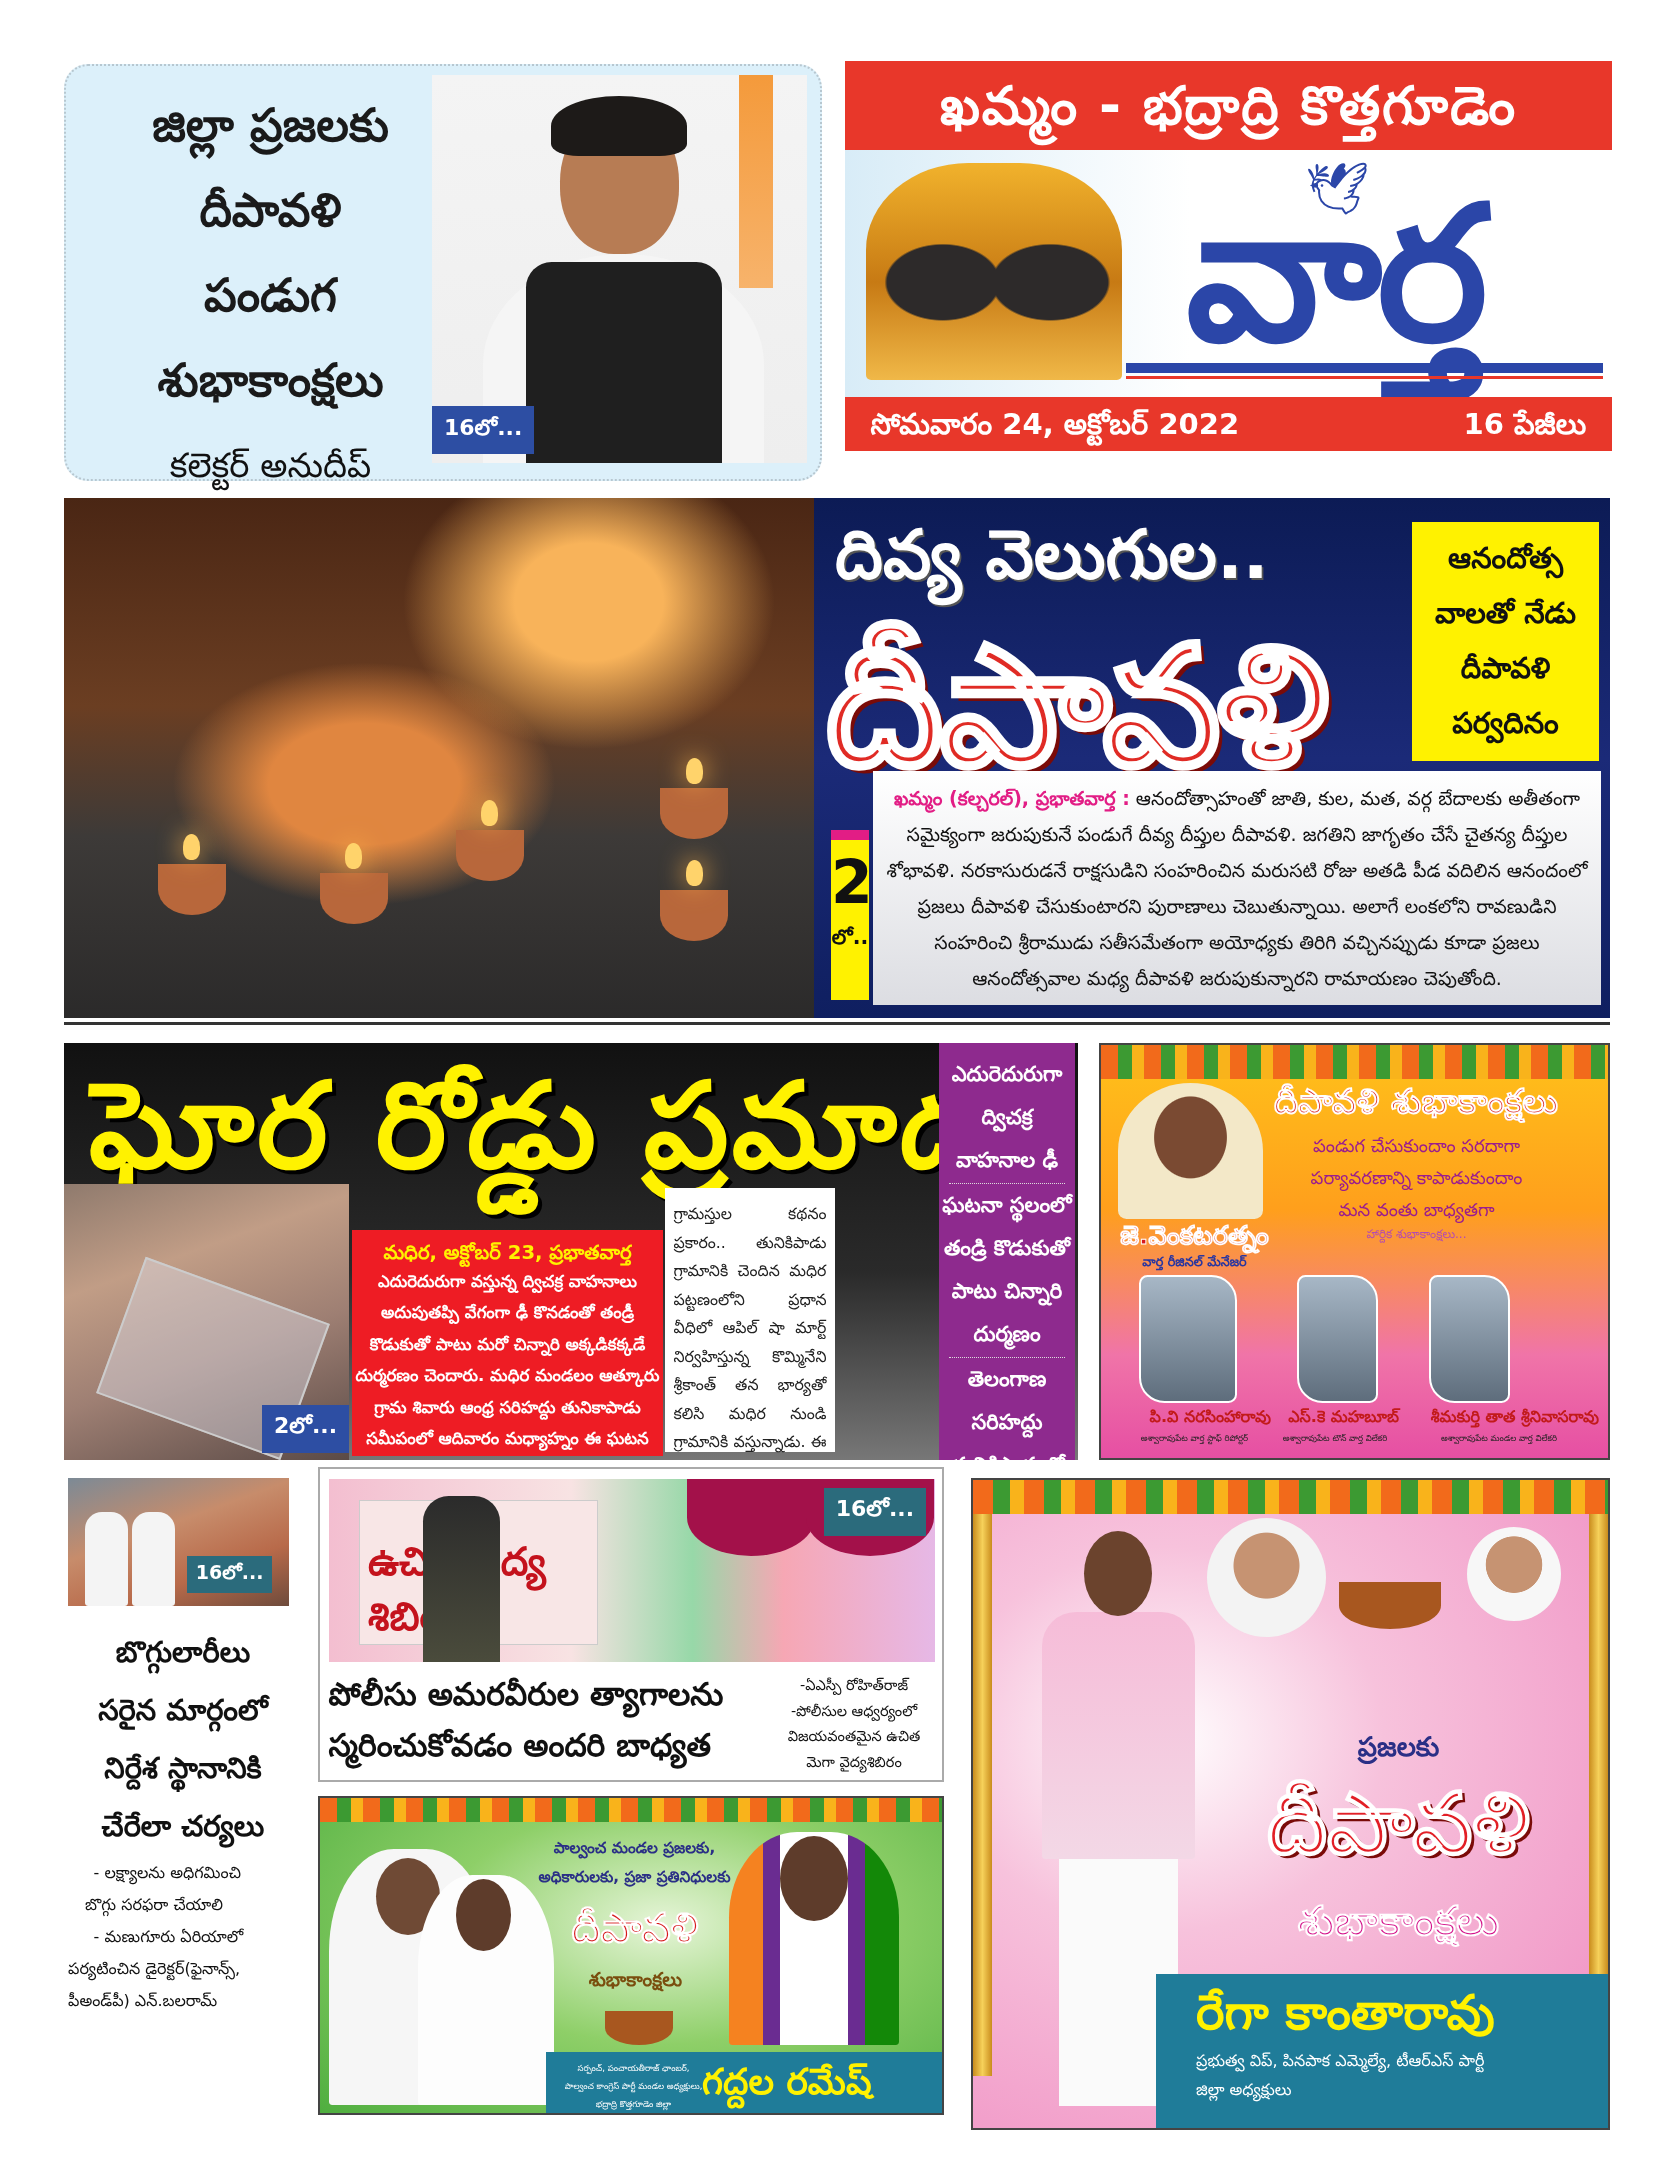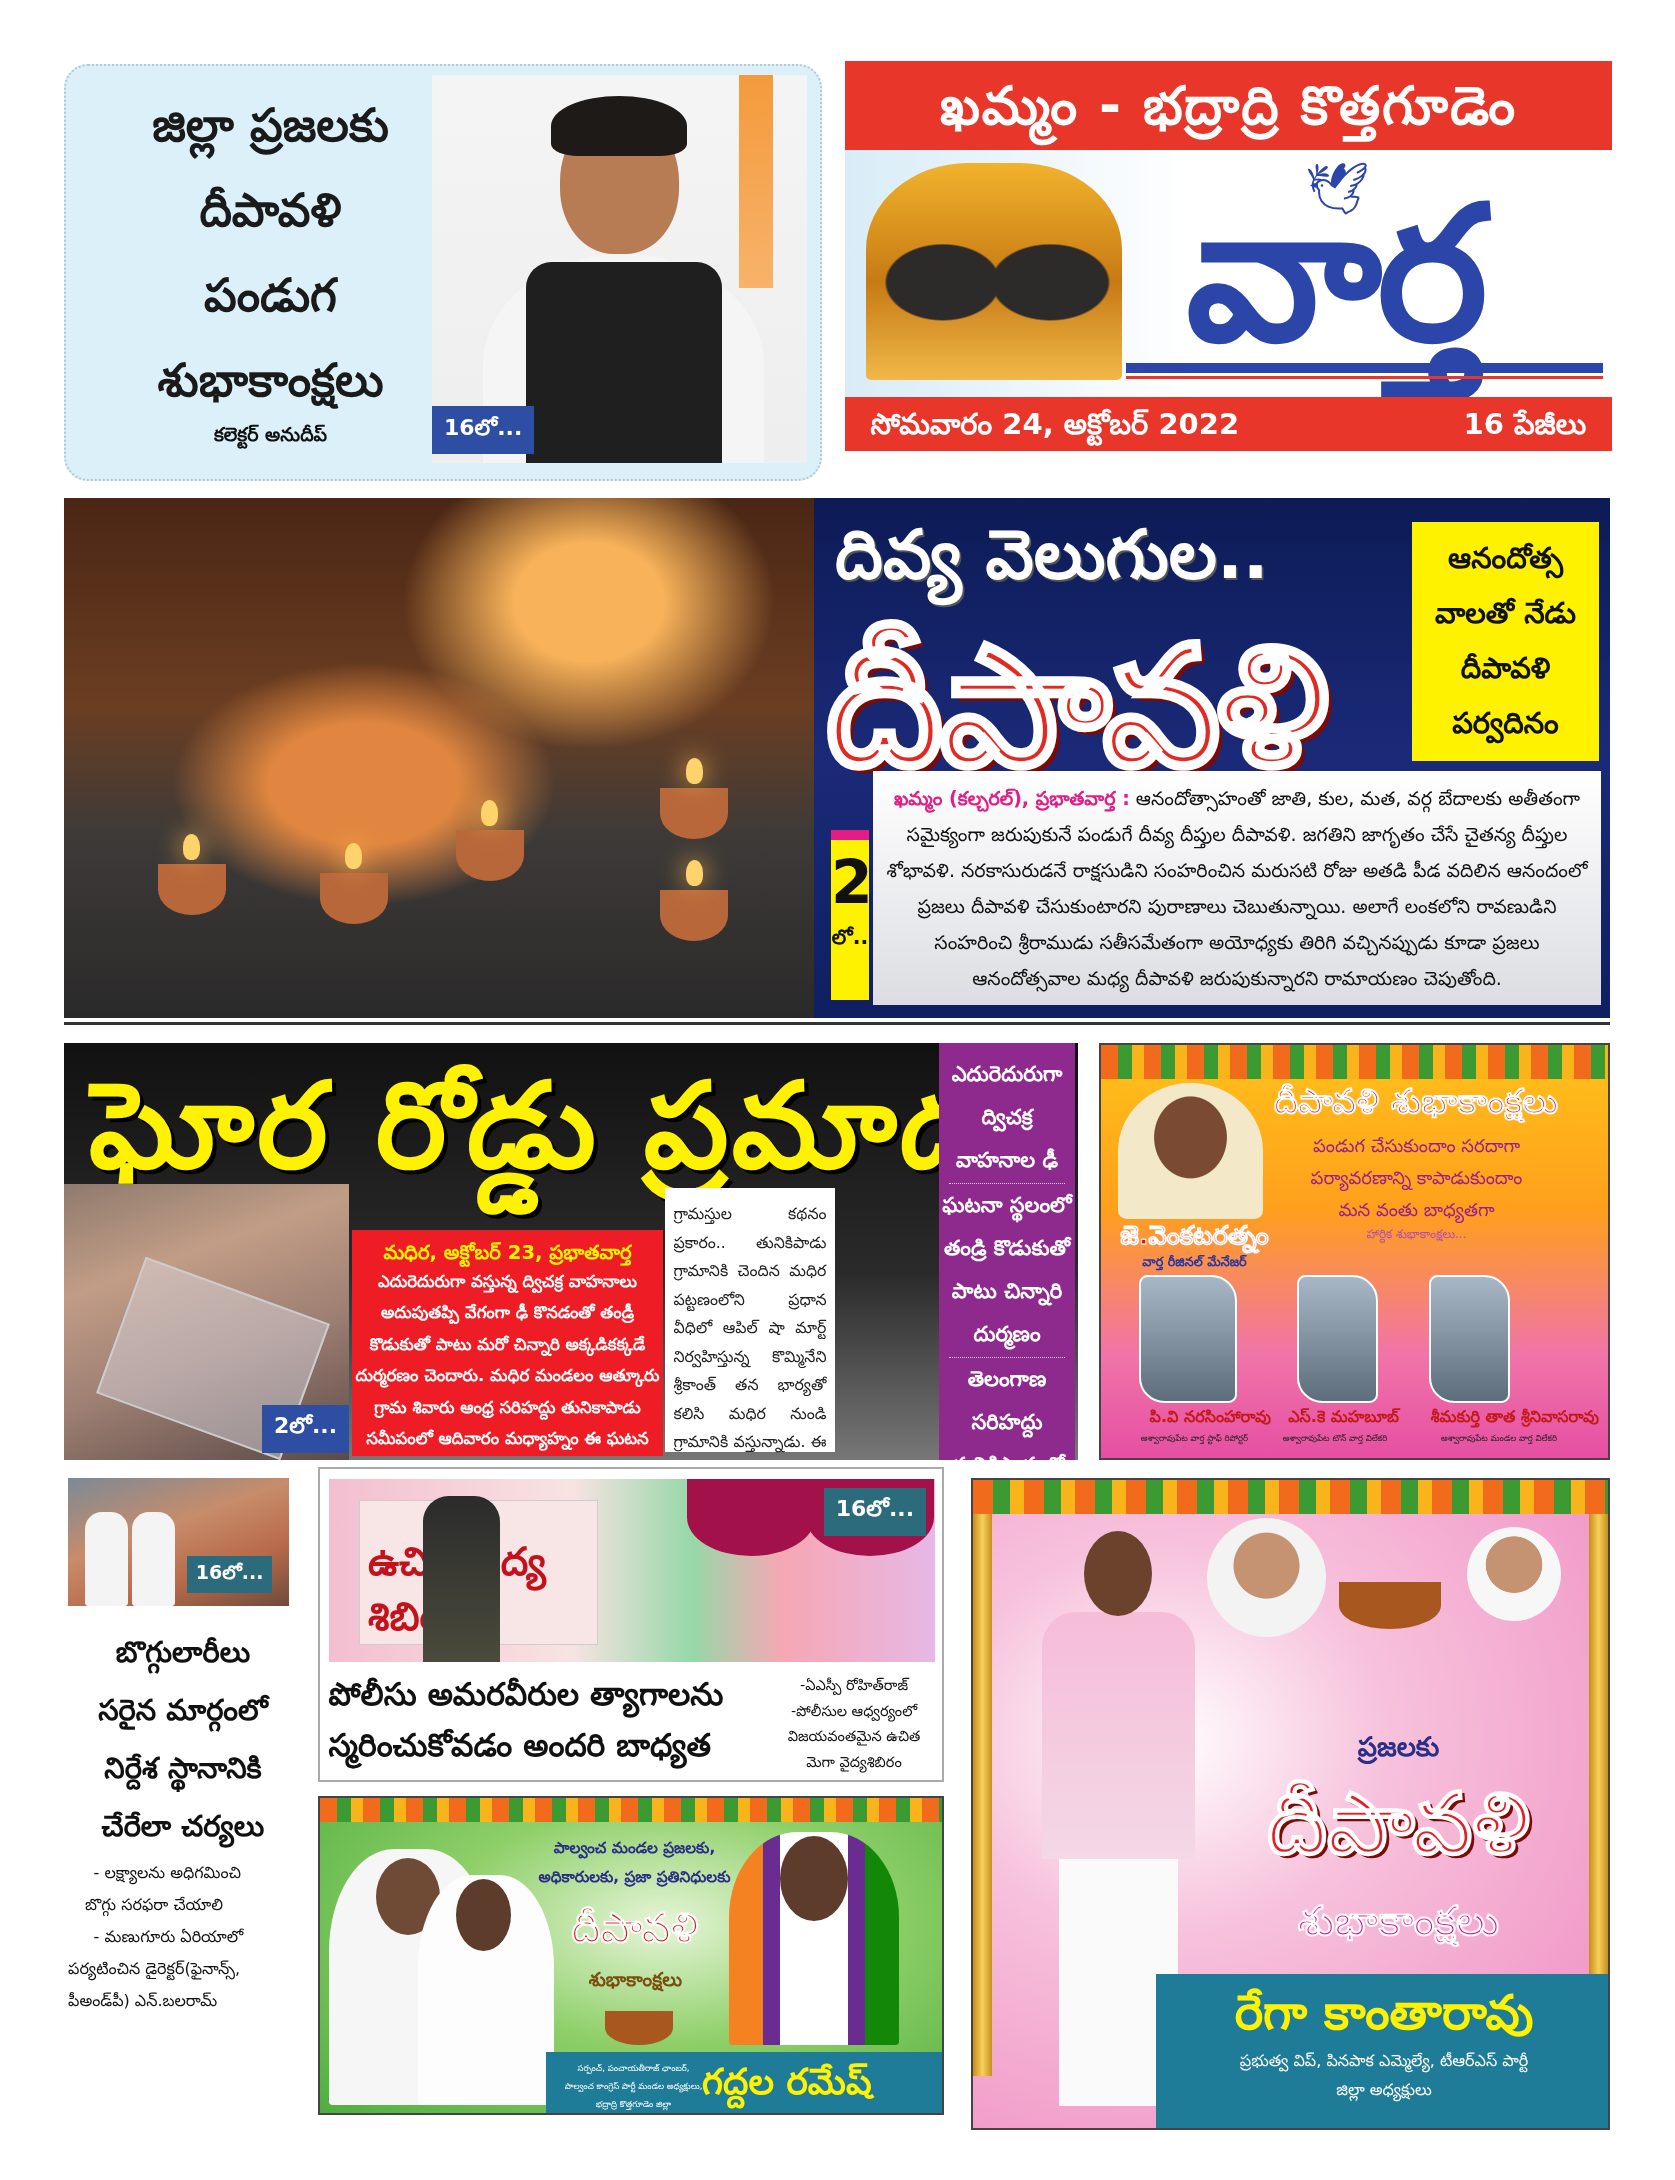--- a/index.html
+++ b/index.html
@@ -2,21 +2,21 @@
 <html style="font-size:13.6px"><head>
 <meta charset="utf-8">
 <style>
   * { box-sizing: border-box; margin: 0; padding: 0; }
   body { width: 1675px; height: 2181px; background: #ffffff; font-family: "DejaVu Sans", sans-serif; position: relative; overflow: hidden; color: #111; }
   .abs { position: absolute; }
   
   .collector { left: 64px; top: 64px; width: 758px; height: 417px; background: #dcf0fa; border: 2.6px dotted #b7c7d0; border-radius: 24px; }
   .collector-text { left: 34px; top: 17px; width: 341px; text-align: center; }
   .collector-text .line { font-size: 46px; font-weight: bold; line-height: 85px; color: #1a1a1a; }
-  .collector-text .name { font-size: 19px; font-weight: bold; margin-top: 0; }
+  .collector-text .name { font-size: 34px; font-weight: normal; margin-top: 22px; }
   .collector-photo { left: 366px; top: 8.5px; width: 375px; height: 388px; background: linear-gradient(180deg,#f4f4f4 0%,#eee 100%); overflow: hidden; }
   .collector-photo .flag { position:absolute; right: 34px; top: 0; width: 34px; height: 213px; background: linear-gradient(180deg,#f49a3b,#f7b36b); }
   .collector-photo .head { position:absolute; left: 128px; top: 34px; width: 119px; height: 145px; background: #b77c54; border-radius: 50% 50% 45% 45%; }
   .collector-photo .hair { position:absolute; left: 119px; top: 21px; width: 136px; height: 60px; background: #1d1a18; border-radius: 50% 50% 20% 20%; }
   .collector-photo .body { position:absolute; left: 51px; top: 179px; width: 281px; height: 221px; background: #f5f5f5; border-radius: 50% 50% 0 0; }
   .collector-photo .vest { position:absolute; left: 94px; top: 187px; width: 196px; height: 204px; background: #1f1f1f; border-radius: 25.6px 25.6px 0 0; }
   .page-ref { background: #2d4ea3; color: #fff; font-weight: bold; font-size: 22px; padding: 8.5px 12px; }
   
   .masthead { left: 845px; top: 61px; width: 767px; height: 417px; }
   .mast-top { position:absolute; left:0; top:0; width:100%; height:89px; background:#e8372a; color:#fff; font-size:53px; font-weight:bold; text-align:center; line-height:89px; letter-spacing: 1.7px; }
@@ -117,21 +117,21 @@
   .ad-rega .person .face { position:absolute; left: 51px; top: 0; width: 68px; height: 85px; background:#6b432d; border-radius: 50%; }
   .ad-rega .person .torso { position:absolute; left: 8.5px; top: 81px; width: 153px; height: 247px; background: linear-gradient(180deg,#f6bcd8,#f3d8e6); border-radius: 34px 34px 3.4px 3.4px; }
   .ad-rega .person .legs { position:absolute; left: 25.6px; top: 328px; width: 119px; height: 247px; background:#fafafa; }
   .ad-rega .kcr { position:absolute; left: 234px; top: 38px; width: 119px; height: 119px; background: radial-gradient(circle at 50% 40%, #c69372 0 35%, transparent 36%), #f3f3f3; border-radius: 50%; }
   .ad-rega .ktr { position:absolute; left: 494px; top: 47px; width: 94px; height: 94px; background: radial-gradient(circle at 50% 40%, #c69372 0 38%, transparent 39%), #f7f7f7; border-radius: 50%; }
   .ad-rega .lamp { position:absolute; left: 366px; top: 102px; width: 102px; height: 47px; background:#a8571f; border-radius: 0 0 60% 60%; }
   .ad-rega .l1 { position:absolute; left: 221px; top: 200px; width: 409px; text-align:center; font-size: 27px; color:#2a2f86; font-weight: bold; }
   .ad-rega .l2 { position:absolute; left: 221px; top: 251px; width: 409px; text-align:center; font-size: 27px; color:#2a2f86; font-weight: bold; }
   .ad-rega .title { position:absolute; left: 221px; top: 294px; width: 409px; text-align:center; font-size: 85px; font-weight: bold; color:#e21f26; -webkit-text-stroke: 1.7px #fff; text-shadow: 3.4px 3.4px 0 #7a0b08; }
   .ad-rega .wish { position:absolute; left: 221px; top: 417px; width: 409px; text-align:center; font-size: 41px; font-weight: bold; color:#d4138b; -webkit-text-stroke: 0.9px #fff; }
-  .ad-rega .band { position:absolute; left: 183px; top: 494px; width: 456px; height: 158px; background:#1f7c99; text-align:center; }
+  .ad-rega .band { position:absolute; left: 183px; top: 494px; width: 456px; height: 158px; background:#1f7c99; text-align:left;padding-left:40px; }
   .ad-rega .band .name { font-size: 48px; font-weight: bold; color:#fff200; line-height: 68px; margin-top: 4.3px; }
   .ad-rega .band .role { font-size: 16px; color:#fff; line-height: 29px; }
 </style>
 </head>
 <body>
 
 <div class="abs collector">
   <div class="abs collector-text">
     <div class="line">జిల్లా ప్రజలకు</div>
     <div class="line">దీపావళి</div>

